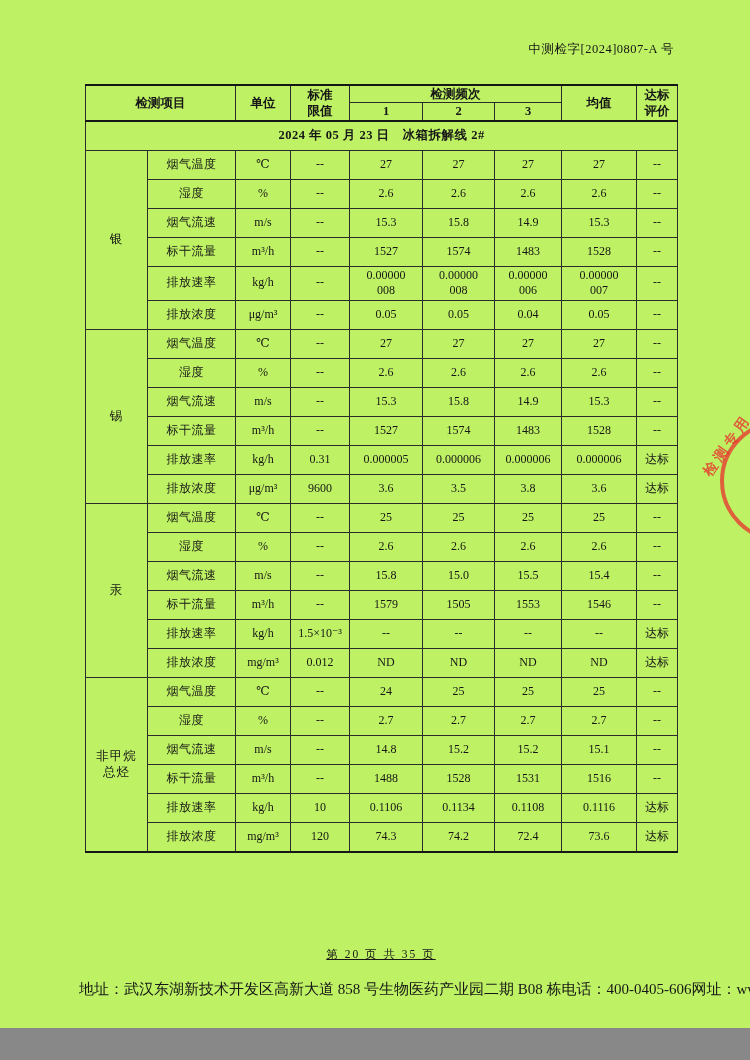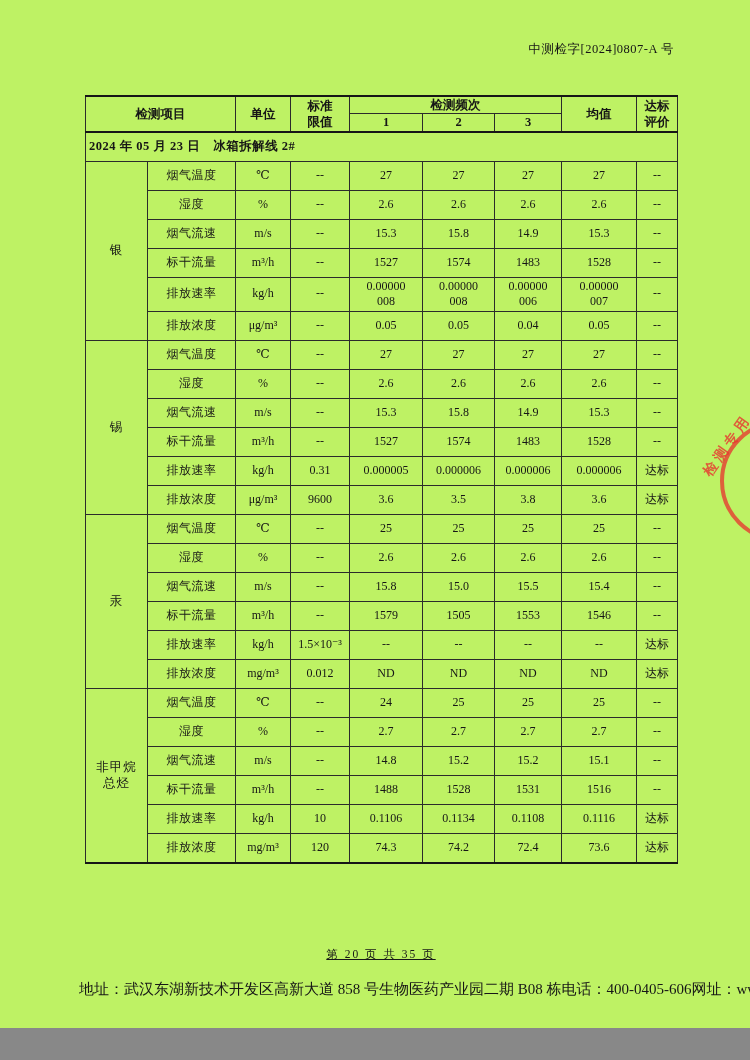--- a/index.html
+++ b/index.html
@@ -9,34 +9,34 @@
     font-family:"Liberation Serif","DejaVu Serif",serif;
   }
   .doc-number{
     position:absolute;top:41px;right:76px;font-size:12.5px;letter-spacing:0.5px;
   }
   .report-title{
     position:absolute;top:68px;left:85px;width:592px;text-align:center;
     font-size:15.5px;font-weight:bold;letter-spacing:1px;
   }
   table.results{
-    position:absolute;top:95px;left:85px;width:592px;
+    position:absolute;top:84px;left:85px;width:592px;
     border-collapse:collapse;table-layout:fixed;
     border-top:2.5px solid #161616;border-bottom:2.5px solid #161616;
     border-left:1.5px solid #161616;border-right:1.5px solid #161616;
   }
   .results th,.results td{
     border:1px solid #2b2b2b;text-align:center;vertical-align:middle;
     font-size:12px;padding:1px 3px;white-space:pre-line;line-height:1.3;
   }
   .results thead th{font-weight:bold;font-size:12.5px;padding:0 2px;height:16px;}
   .results thead tr:last-child th{border-bottom:2px solid #161616;}
   .results thead tr:first-child th[rowspan]{border-bottom:2px solid #161616;}
   td.date-cell{
-    text-align:left;font-weight:bold;font-size:12.5px;height:19px;
+    text-align:center;font-weight:bold;font-size:12.5px;height:19px;
     padding-left:3px;letter-spacing:0.5px;
   }
   .results tbody td{height:26px;}
   td.group-cell{font-size:12.5px;letter-spacing:1px;}
   td.param{letter-spacing:0.5px;}
   .page-info{
     position:absolute;top:947px;left:85px;width:592px;text-align:center;
     font-size:11.5px;letter-spacing:2px;text-decoration:underline;
   }
   .footer-line{

